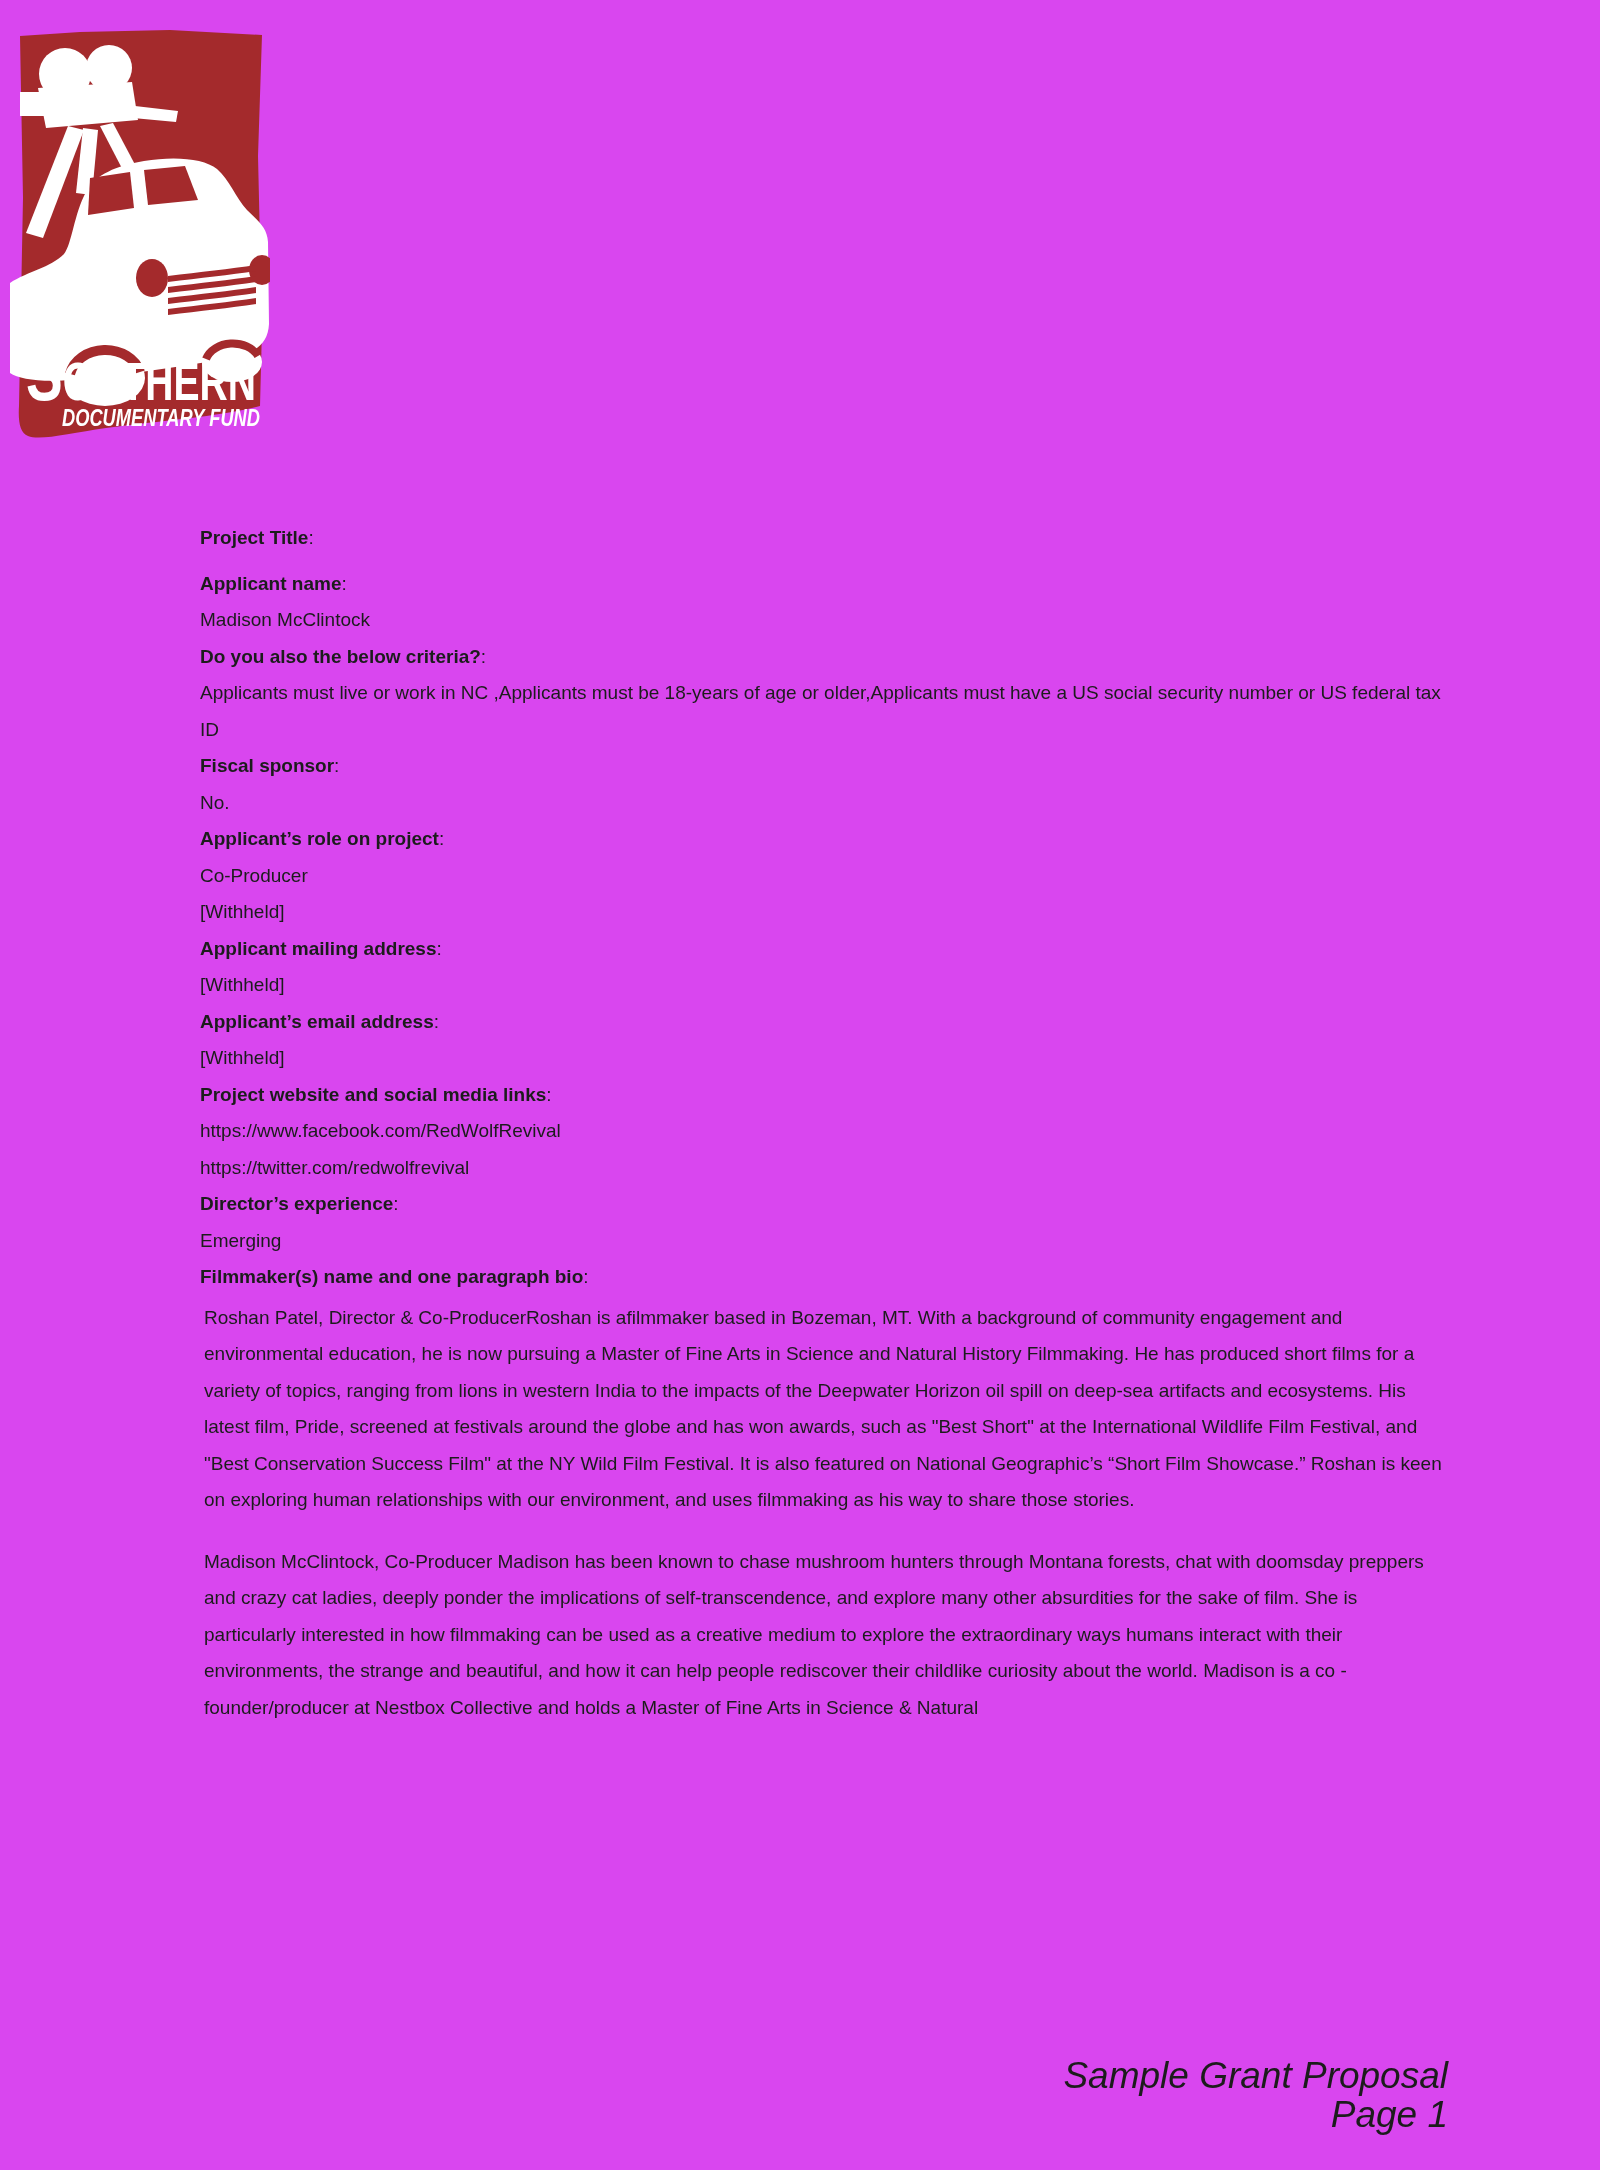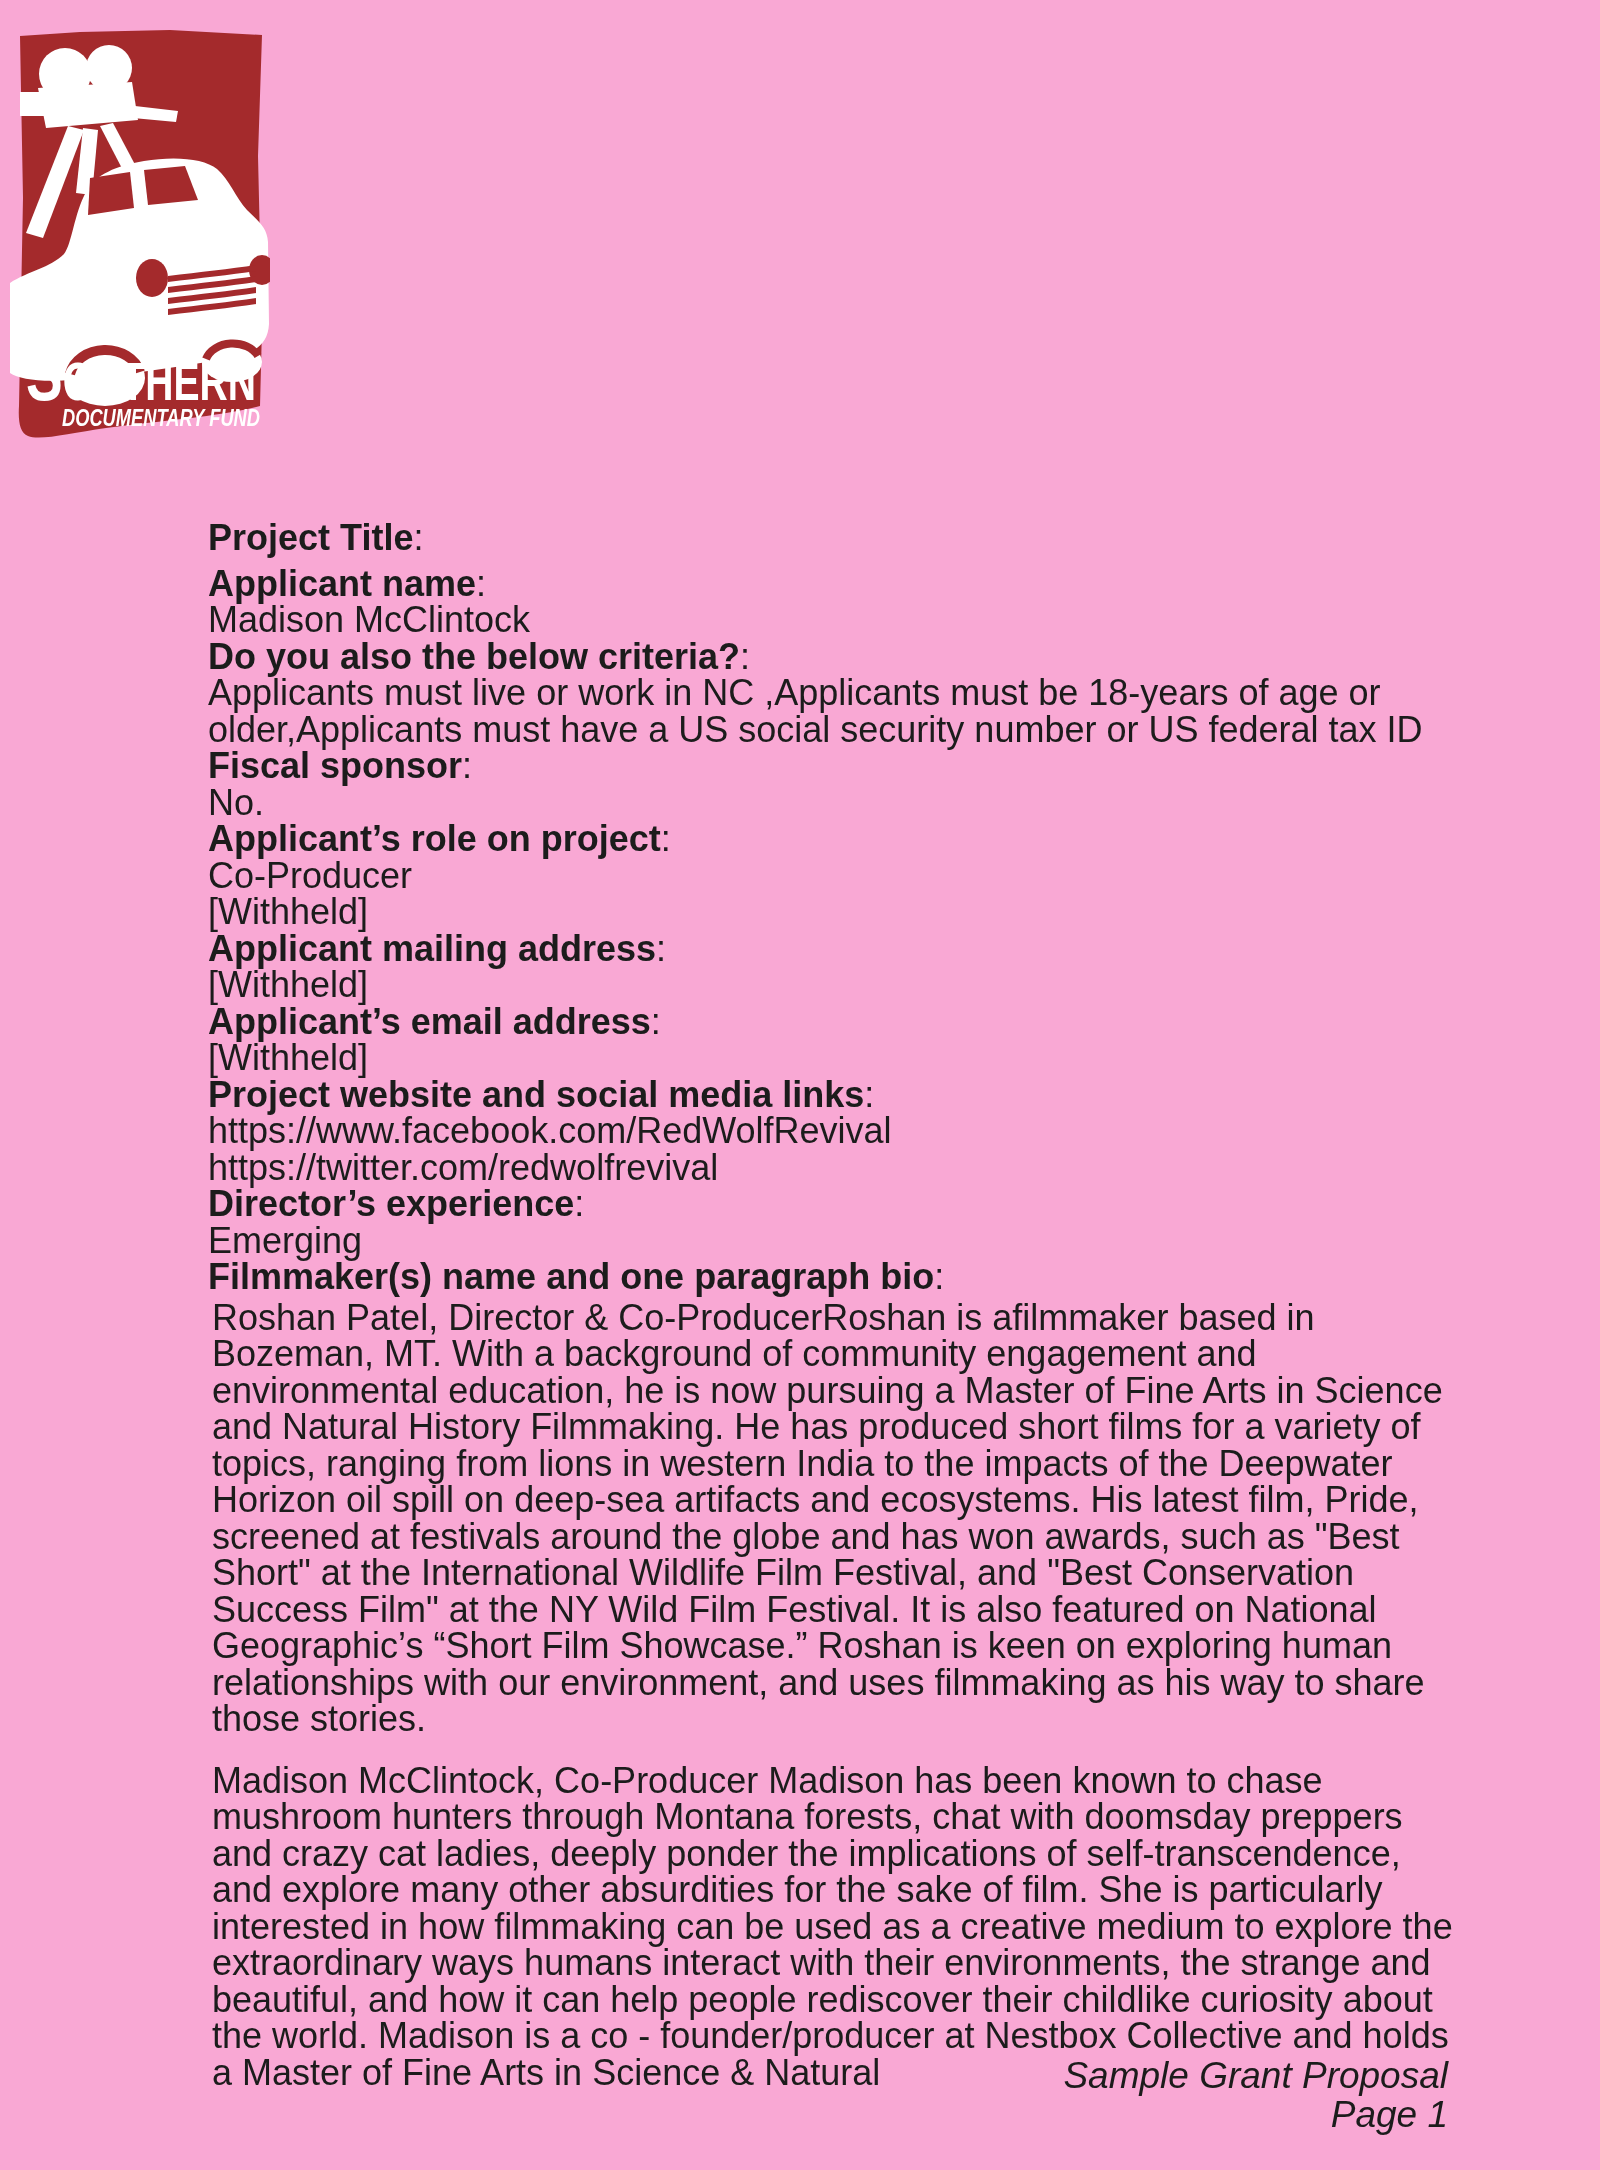--- a/index.html
+++ b/index.html
@@ -6,37 +6,37 @@
   body {
     background: #ffffff;
     font-family: "Liberation Sans", "DejaVu Sans", sans-serif;
     color: #1c1c1c;
     -webkit-font-smoothing: antialiased;
   }
   .page {
     position: relative;
     width: 1600px;
     height: 2170px;
-    background: #f9a8d4;
+    background: #d946ef;
     overflow: hidden;
   }
   .logo-wrap {
     position: absolute;
     left: 10px;
     top: 28px;
     width: 260px;
     height: 415px;
   }
   .logo-wrap svg { display: block; width: 100%; height: 100%; }
   .content {
     position: absolute;
-    left: 208px;
+    left: 200px;
     top: 520px;
     width: 1252px;
-    font-size: 36px;
+    font-size: 19px;
     line-height: 36.5px;
   }
   .line { margin: 0; }
   .gap-after { margin-bottom: 9px; }
   .b { font-weight: bold; }
   .para { margin: 4px; }
   .para-gap { margin-top: 25px; }
   .footer {
     position: absolute;
     top: 2056px;

